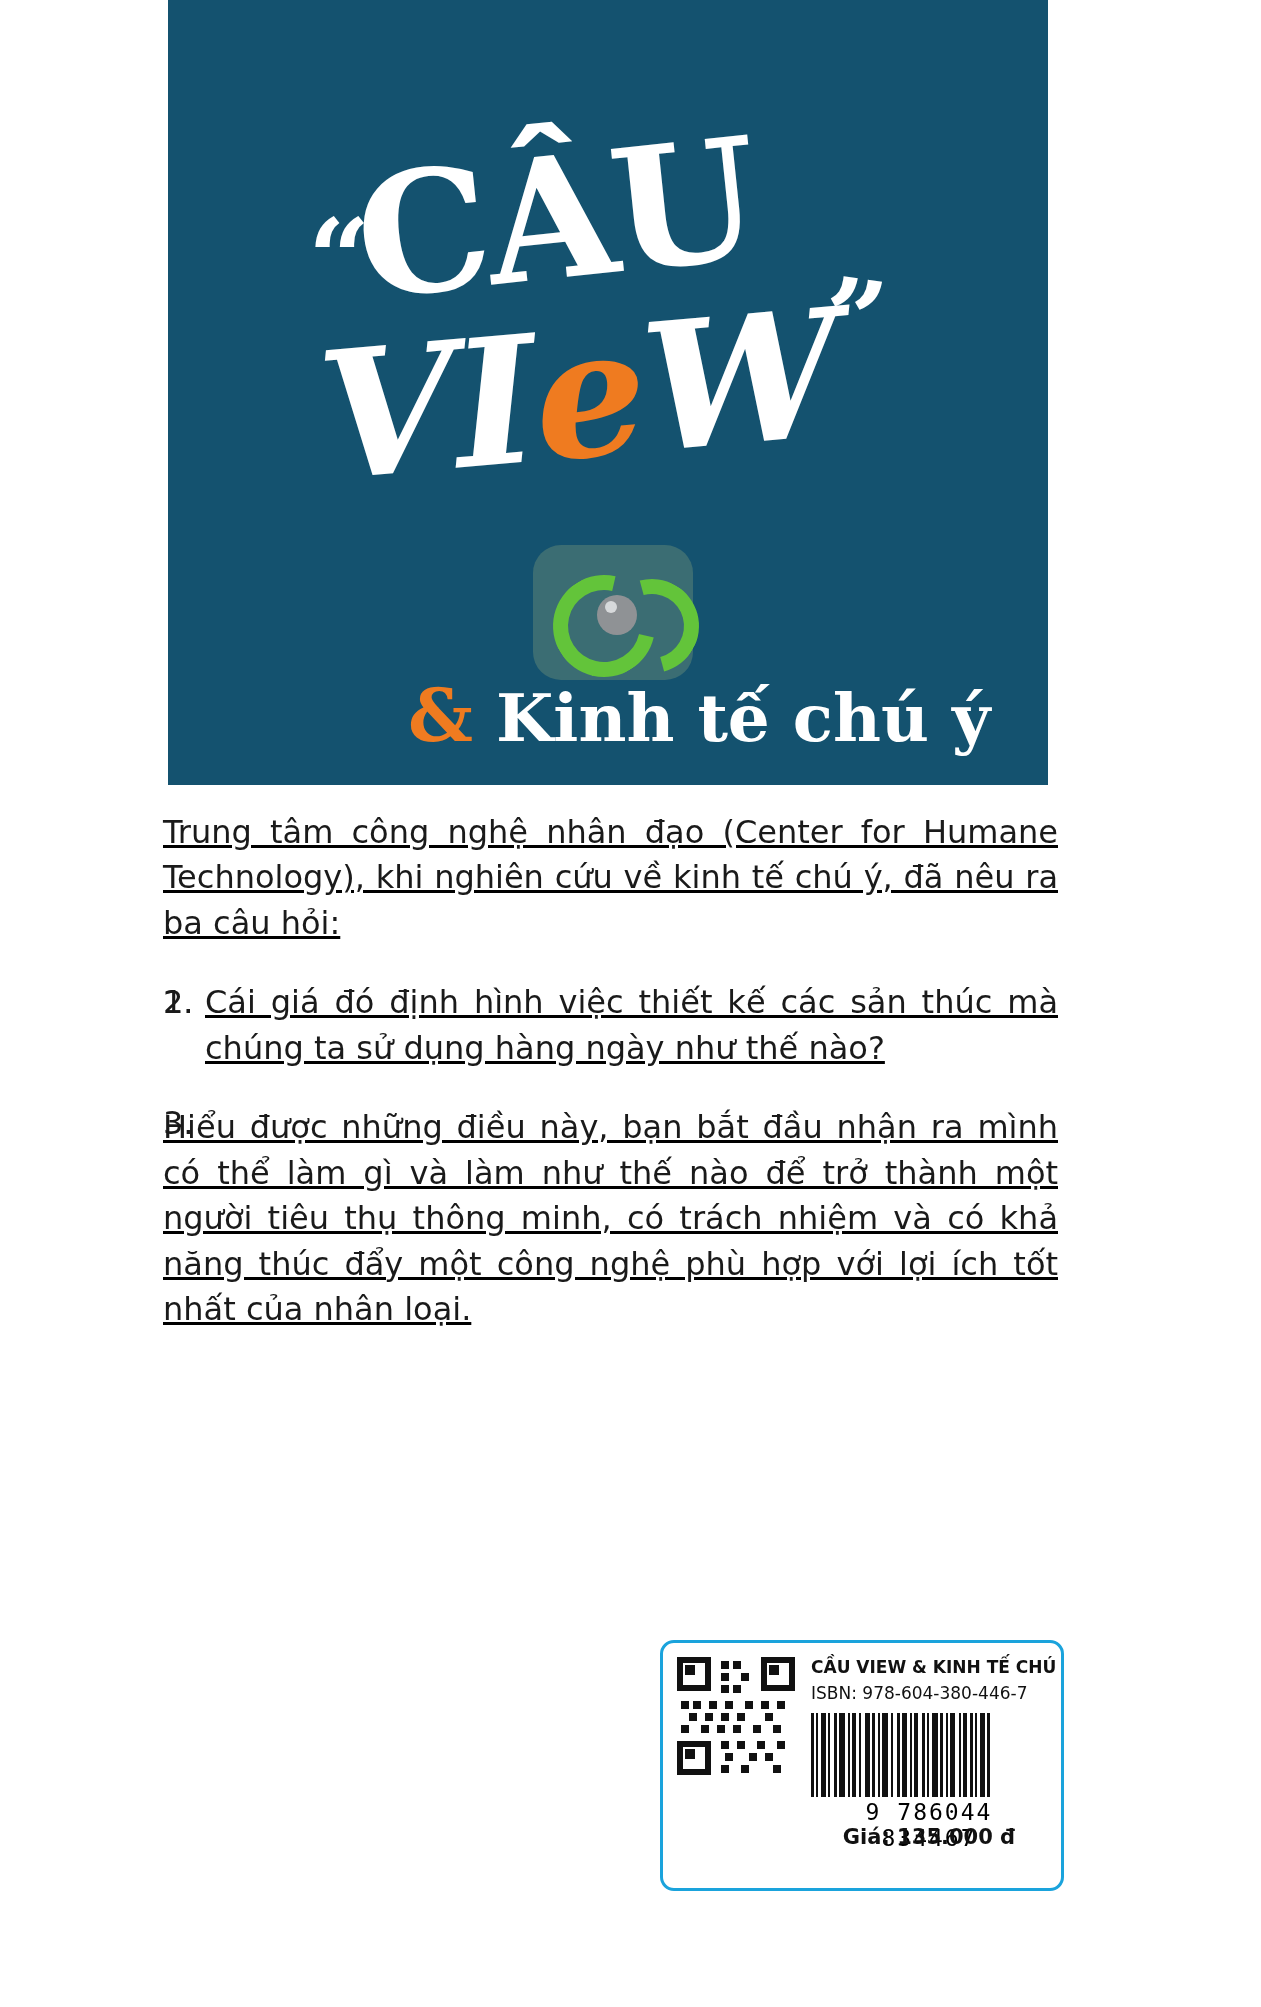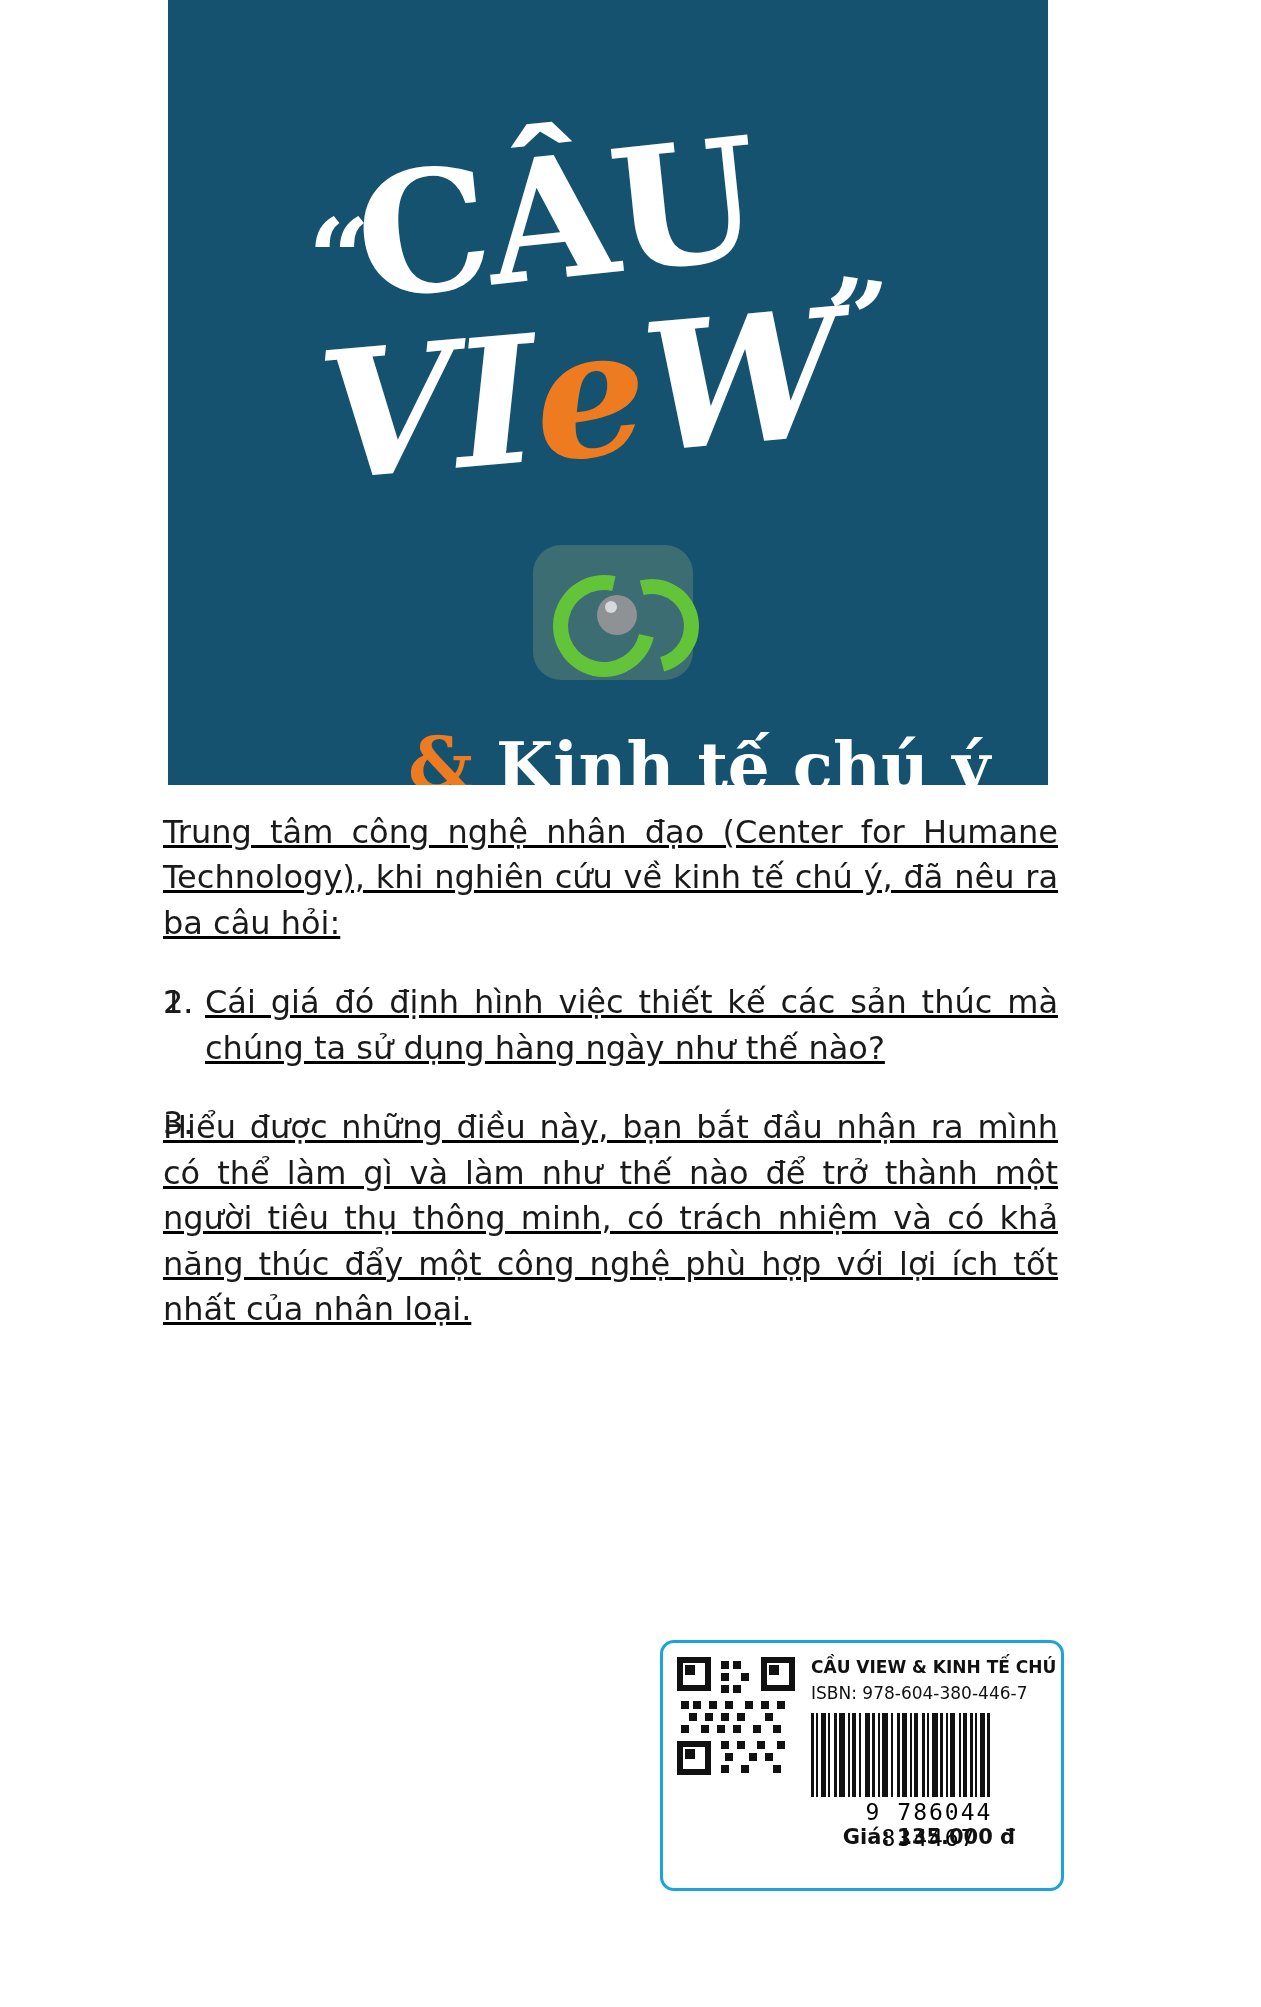--- a/index.html
+++ b/index.html
@@ -144,21 +144,20 @@
     font-size: 108px;
     font-weight: 700;
     transform: rotate(8deg);
   }
   .wm-sub {
     left: 240px;
     top: 680px;
     font-size: 66px;
     font-weight: 700;
     font-family: "DejaVu Serif", serif;
-    margin-top: 48px;
   }
   .wm-amp {
     color: #ef7b20;
     font-size: 72px;
   }
 
   
   .body-text {
     position: absolute;
     left: 163px;

